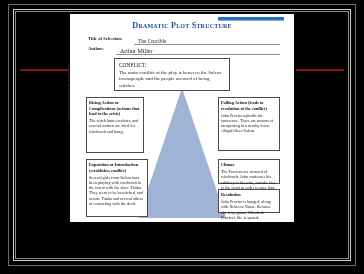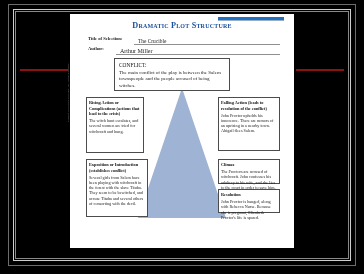--- a/index.html
+++ b/index.html
@@ -11,21 +11,21 @@
   #bevel1{position:absolute;left:8px;top:4px;width:348px;height:262px;border:1px solid #6d6d6d;box-sizing:border-box;}
   #bevel2{position:absolute;left:13px;top:9px;width:338px;height:252px;border:1px solid #cfcfcf;box-sizing:border-box;}
   #bevel3{position:absolute;left:15px;top:11px;width:334px;height:248px;border:1px solid #8a8a8a;box-sizing:border-box;background:#000;}
 
   
   .redrule{position:absolute;height:2px;background:#8c1111;}
   #red-left{left:20px;top:69px;width:48px;}
   #red-right{left:296px;top:69px;width:48px;}
 
   
-  #page{position:absolute;left:70px;top:14px;width:224px;height:234px;background:#fff;}
+  #page{position:absolute;left:70px;top:14px;width:224px;height:208px;background:#fff;}
 
   
   #accent-bar{position:absolute;left:148px;top:3px;width:66px;height:3px;background:#1f6fc4;}
   #accent-bar-shadow{position:absolute;left:148px;top:6px;width:66px;height:1px;background:#9aaec4;}
 
   
   #doc-title{position:absolute;left:0;top:7px;width:224px;text-align:center;
     font-variant:small-caps;font-weight:bold;font-size:8.2px;letter-spacing:.2px;color:#1b4f9c;}
 
   

